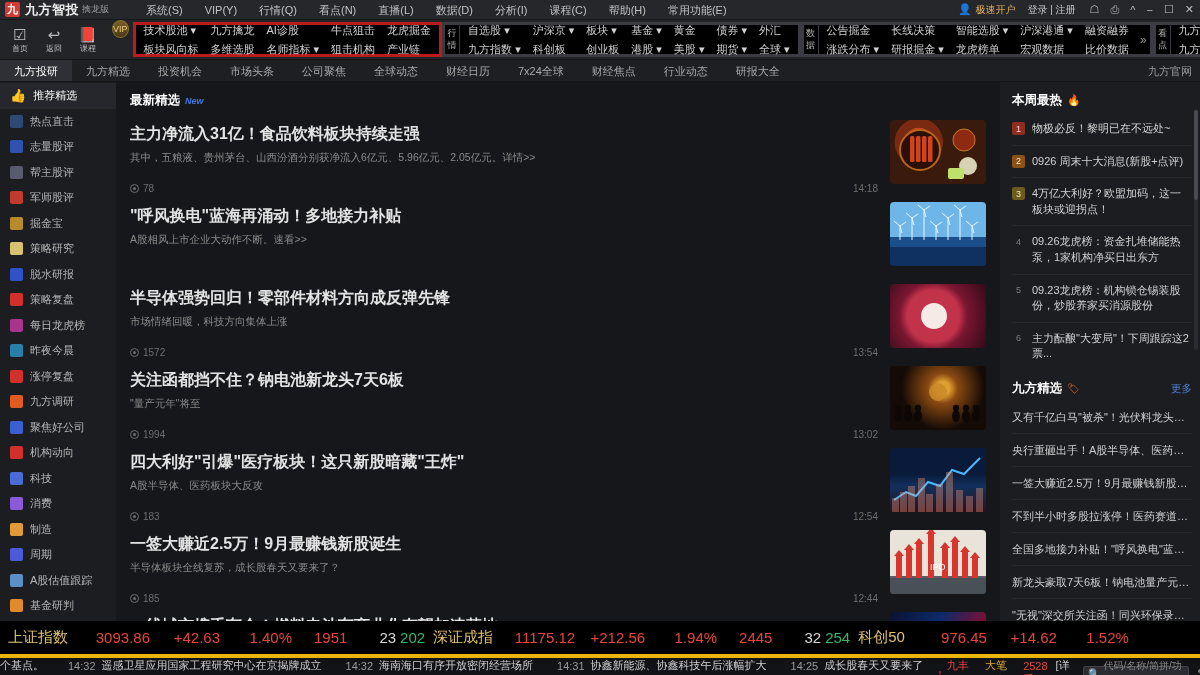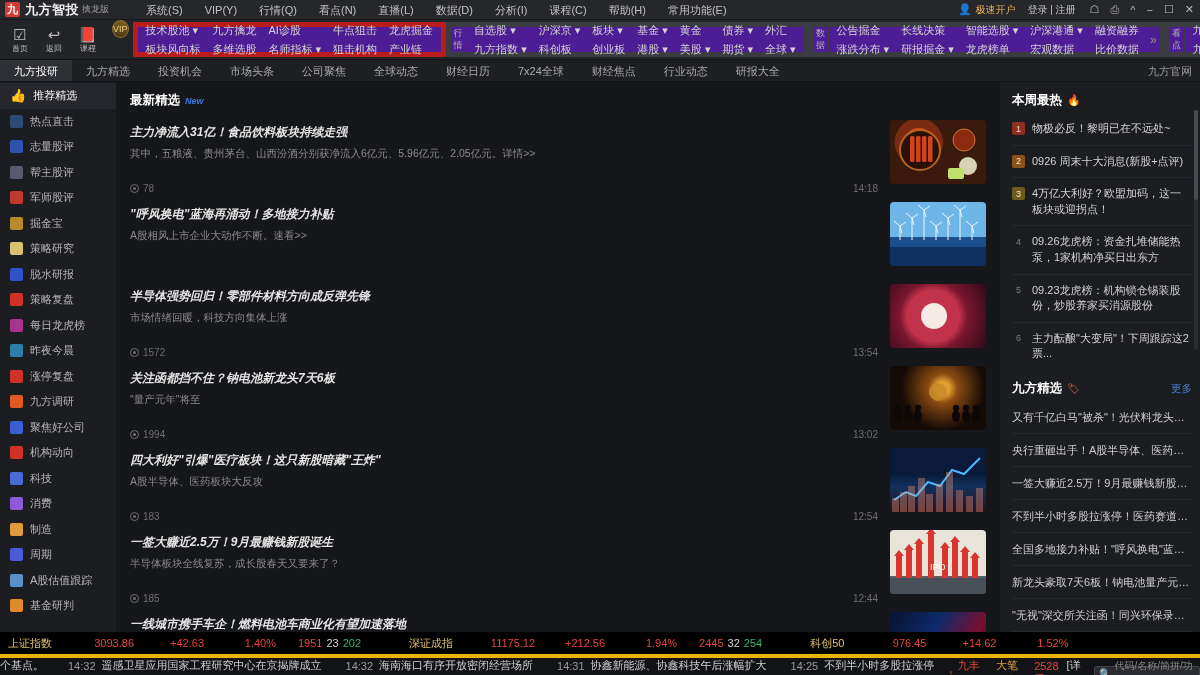--- a/index.html
+++ b/index.html
@@ -32,21 +32,21 @@
   .kaihu .pg { color: #e8b25c; font-size: 11px; }
   .loginreg { color: #c8c8c8; font-size: 10px; margin-right: 14px; }
   .winicons { display: flex; gap: 11px; color: #bbb; font-size: 11px; align-items: center; }
 
   
   .ribbon { height: 40px; background: #232428; display: flex; align-items: stretch; flex: none;
             border-bottom: 1px solid #131417; }
   .rb-left { display: flex; align-items: center; padding: 0 3px; }
   .rb-ico { width: 34px; text-align: center; color: #bdbdbd; font-size: 8px; line-height: 1.15; }
   .rb-ico .gl { font-size: 15px; display: block; margin-bottom: 1px; }
-  .rb-group { display: flex; align-items: center; border: 5px solid #b91c1c; margin: 2px 0; background: #4c1d95; }
+  .rb-group { display: flex; align-items: center; border: 3px solid #b91c1c; margin: 2px 0; background: #000000; }
   .rb-group.plain { border-color: #3b3c41; }
   .rb-vlabel {
     width: 15px; color: #b9b9b9; font-size: 9px; text-align: center; line-height: 1.25;
     border-right: 1px solid #3b3c41; padding: 2px 0; align-self: stretch;
     display: flex; flex-direction: column; justify-content: center;
   }
   .rb-grid { display: flex; padding: 1px 2px; }
   .rb-col { display: flex; flex-direction: column; justify-content: center; }
   .rb-btn { color: #d2d2d2; font-size: 11px; padding: 2px 6px; white-space: nowrap; line-height: 15px; }
   .vip-badge { width: 18px; height: 18px; border-radius: 50%; background: linear-gradient(#7a6024,#4a3a14);
@@ -73,21 +73,21 @@
   .side-label { font-size: 11px; color: #b6b6b6; white-space: nowrap; }
   .thumb-ico { font-size: 13px; line-height: 1; }
 
   
   .feed { flex: 1; min-width: 0; background: #16171a; position: relative; overflow: hidden; padding: 0 14px 0 14px; }
   .feed-head { display: flex; align-items: center; gap: 5px; padding: 10px 0 6px 0; }
   .feed-head .t { font-size: 12.5px; color: #ffffff; font-weight: bold; }
   .feed-head .new { color: #3f7ae0; font-size: 9px; font-style: italic; font-weight: bold; }
   .art { display: flex; gap: 12px; padding: 9px 0 0 0; height: 82px; }
   .art-main { flex: 1; min-width: 0; display: flex; flex-direction: column; }
-  .art-title { font-size: 12px; color: #e3e3e3; font-weight: bold; white-space: nowrap; overflow: hidden; text-overflow: ellipsis; font-style: italic; }
+  .art-title { font-size: 16px; color: #e3e3e3; font-weight: bold; white-space: nowrap; overflow: hidden; text-overflow: ellipsis; }
   .art-sub { font-size: 10.5px; color: #8a8a8a; margin-top: 6px; white-space: nowrap; overflow: hidden; text-overflow: ellipsis; }
   .art-meta { margin-top: auto; display: flex; align-items: center; font-size: 10px; color: #6e6e6e; padding-bottom: 3px; }
   .art-meta .views { display: flex; align-items: center; gap: 4px; }
   .eye { width: 9px; height: 9px; border: 1px solid #6e6e6e; border-radius: 50%; position: relative; display: inline-block; }
   .eye:after { content:""; position: absolute; width: 3px; height: 3px; background: #6e6e6e; border-radius: 50%; left: 2px; top: 2px; }
   .art-time { margin-left: auto; font-size: 10px; color: #6e6e6e; }
   .art-thumb { width: 96px; height: 64px; border-radius: 4px; flex: none; overflow: hidden; align-self: flex-start; margin-top: -4px; }
 
   
   .rpanel { width: 200px; flex: none; background: #1c1d21; padding: 10px 8px 0 12px; overflow: hidden; position: relative; }
@@ -103,30 +103,30 @@
   .rank.r3 { background: #6d5a1d; color: #f5e4b0; }
   .rank.rn { background: transparent; color: #7d7d7d; }
   .hot-tx { font-size: 11px; color: #d2d2d2; line-height: 1.42; }
   .sep-block { height: 10px; }
   .pick-row { font-size: 11px; color: #cfcfcf; padding: 8.5px 0; border-bottom: 1px solid #272830;
               white-space: nowrap; overflow: hidden; text-overflow: ellipsis; }
   .scrollbar { position: absolute; right: 2px; top: 28px; width: 4px; height: 240px; background: #2c2d33; border-radius: 2px; }
   .scrollbar .thumbbar { width: 4px; height: 90px; background: #4a4b52; border-radius: 2px; }
 
   
-  .ticker { height: 22px; background: #000; display: flex; align-items: center; flex: none; font-size: 11px; gap: 40px; }
+  .ticker { height: 33px; background: #000; display: flex; align-items: center; flex: none; font-size: 15px; }
   .tk-cell { display: flex; align-items: center; }
   .tk-name { color: #e0c170; padding: 0 6px 0 8px; }
   .tk-v { width: 76px; text-align: right; }
   .tk-c { width: 70px; text-align: right; }
   .tk-p { width: 72px; text-align: right; }
   .tk-vol { padding-left: 22px; }
   .up { color: #e8443a; }
   .dn { color: #35b46a; }
-  .wt { color: #d8d8d8; }
+  .wt { color: #d8d8d8; margin-left: 28px; }
 
   .newsbar { height: 21px; background: #121316; display: flex; align-items: flex-start; flex: none;
              font-size: 11px; color: #cfcfcf; border-top: 4px solid #eab308; }
   .nb-t { color: #9a9a9a; padding: 0 6px 0 10px; }
   .nb-x { padding-right: 14px; white-space: nowrap; }
   .nb-right { margin-left: auto; display: flex; align-items: center; gap: 8px; padding-right: 8px; }
   .srch { width: 150px; height: 15px; background: #2b2c31; border: 1px solid #43444a; border-radius: 2px;
           display: flex; align-items: center; padding: 0 4px; gap: 3px; color: #888; font-size: 10px; }
   .detail { color: #cfcfcf; }
 </style>
@@ -654,21 +654,21 @@
   <div class="newsbar">
     <div id="newsitems" style="display:flex;align-items:center;">
         <span class="nb-x">个基点。</span>
         <span class="nb-t">14:32</span>
         <span class="nb-x">遥感卫星应用国家工程研究中心在京揭牌成立</span>
         <span class="nb-t">14:32</span>
         <span class="nb-x">海南海口有序开放密闭经营场所</span>
         <span class="nb-t">14:31</span>
         <span class="nb-x">协鑫新能源、协鑫科技午后涨幅扩大</span>
         <span class="nb-t">14:25</span>
-        <span class="nb-x">不到半小时多股拉涨停</span>
+        <span class="nb-x">成长股春天又要来了</span>
       </div>
     <div class="nb-right">
       <span class="up">↑</span>
       <span class="up" style="margin-left:-4px;">九丰能源</span>
       <span style="color:#d8a43a;">大笔买入</span>
       <span class="up">2528手</span>
       <span class="detail">[详情]</span>
       <span class="srch">
         <span>🔍</span>
         <span>代码/名称/简拼/功能</span>

